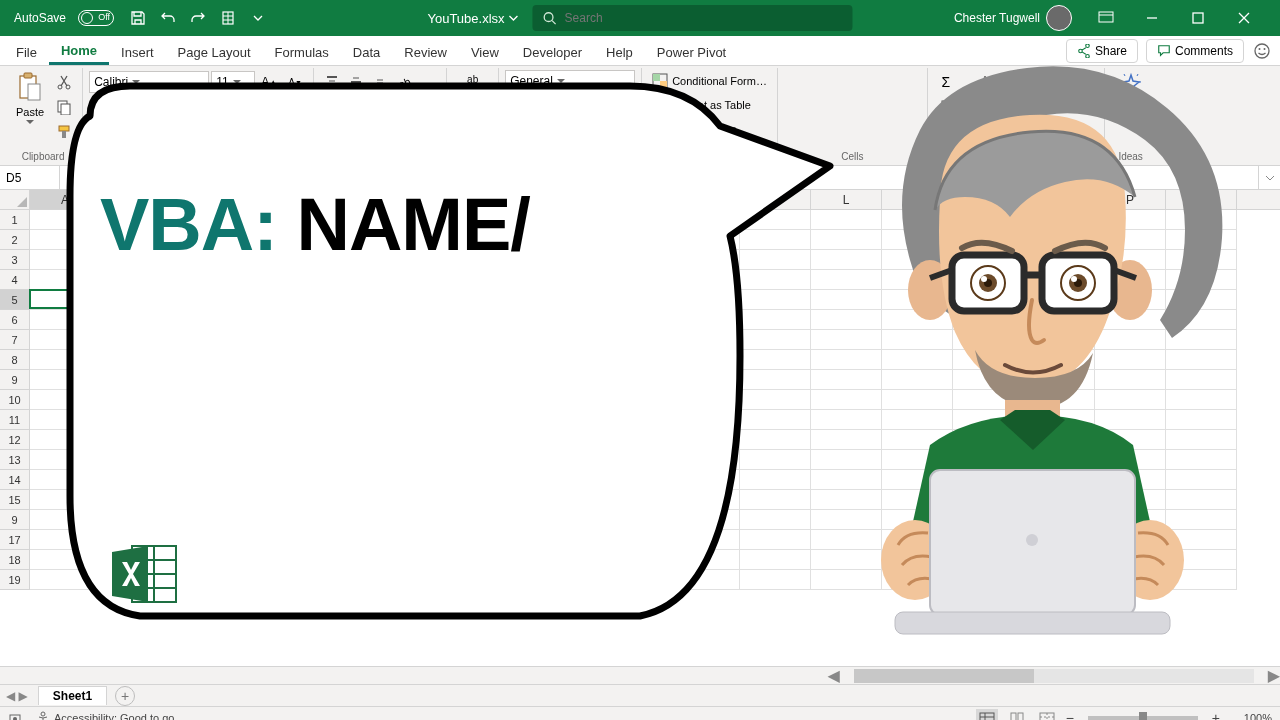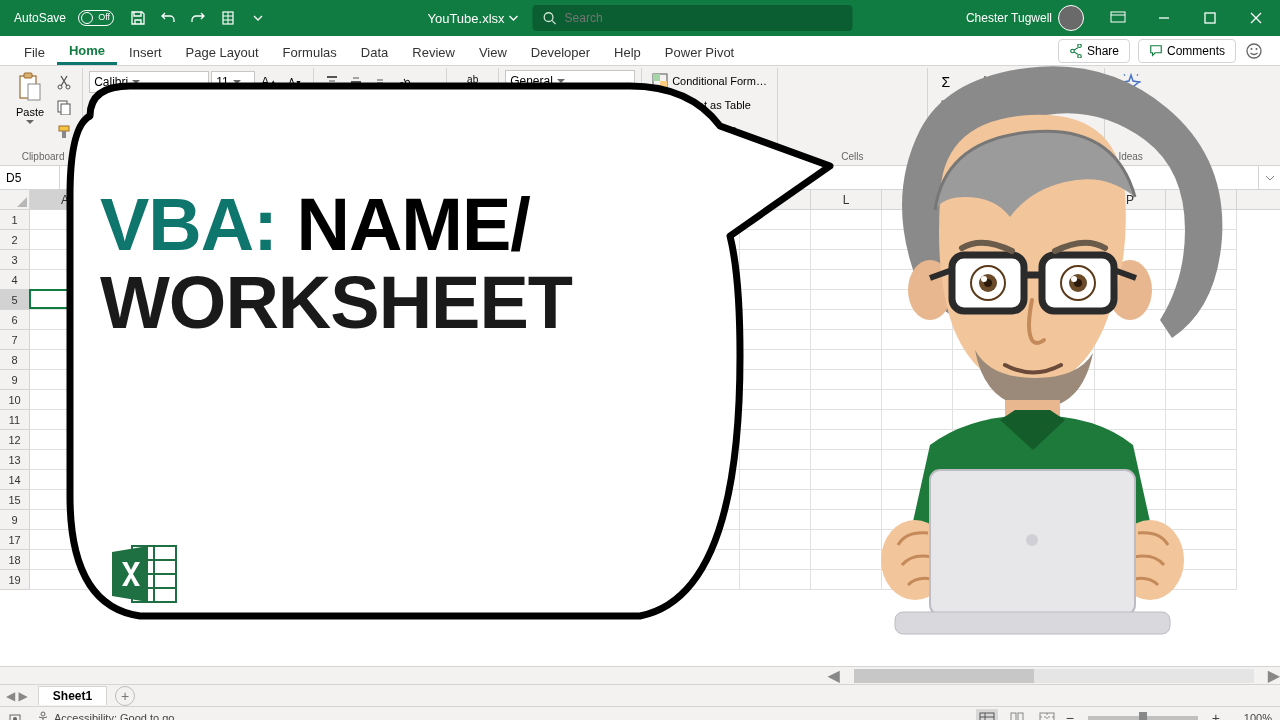--- a/index.html
+++ b/index.html
@@ -10,27 +10,27 @@
 .tb-left { display:flex; align-items:center; gap:2px; padding-left:6px; }
 .autosave { display:flex; align-items:center; gap:12px; padding:0 8px; }
 .autosave-toggle { width:36px; height:16px; border:1px solid #fff; border-radius:10px; position:relative; }
 .autosave-toggle::after { content:""; position:absolute; width:10px; height:10px; border-radius:50%; background:transparent; border:1px solid #fff; top:1px; left:2px; }
 .autosave-off { font-size:9px; margin-left:11px; }
 .qat-btn { width:28px; height:28px; display:flex; align-items:center; justify-content:center; cursor:pointer; border-radius:3px; }
 .tb-center { position:absolute; left:50%; transform:translateX(-50%); display:flex; align-items:center; gap:14px; }
 .doc-name { display:flex; align-items:center; gap:4px; font-size:13px; }
 .search-box { width:320px; height:26px; background:#0b5e31; border-radius:4px; display:flex; align-items:center; padding:0 10px; gap:8px; color:#d9ecdc; }
 .search-box input { background:transparent; border:none; outline:none; color:#fff; font-size:12px; flex:1; }
-.tb-right { margin-left:auto; display:flex; align-items:center; gap:2px; padding-right:2px; }
+.tb-right { margin-left:auto; display:flex; align-items:center; gap:2px; padding-right:14px; }
 .user { display:flex; align-items:center; gap:6px; font-size:12px; padding:0 10px; }
 .avatar { width:26px; height:26px; border-radius:50%; background:#6a6a6a; border:1px solid #fff; }
 .win-btn { width:44px; height:36px; display:flex; align-items:center; justify-content:center; cursor:pointer; }
 
 
-.tabs { height:30px; background:#fff; display:flex; align-items:flex-end; padding:0 12px; border-bottom:1px solid #d4d4d4; font-size:13px; }
+.tabs { height:30px; background:#fff; display:flex; align-items:flex-end; padding:0 4px; border-bottom:1px solid #d4d4d4; font-size:13px; }
 .tab { padding:6px 12px 5px; cursor:pointer; color:#333; }
 .tab.active { color:#107c41; font-weight:600; border-bottom:3px solid #0f766e; padding-bottom:4px; }
 .tab-spacer { flex:1; }
 .tab-action { display:flex; align-items:center; gap:4px; padding:2px 10px; margin:2px 4px; border:1px solid #d4d4d4; border-radius:4px; font-size:12px; cursor:pointer; height:24px; }
 .tab-action svg { flex-shrink:0; }
 
 
 .ribbon { height:100px; background:#f3f2f1; border-bottom:1px solid #d4d4d4; display:flex; padding:2px 4px 0; }
 .group { border-right:1px solid #d4d4d4; padding:2px 6px; display:flex; flex-direction:column; height:98px; }
 .group-body { flex:1; display:flex; align-items:flex-start; gap:2px; }
@@ -1032,21 +1032,20 @@
   <rect x="115" y="612" width="275" height="22" rx="8" fill="#d8d8dd" stroke="#bcbcc2"></rect>
 </svg>
 </div>
 
 <div class="overlay">
   <svg width="800" height="560" viewBox="0 0 800 560" style="position:absolute;top:0;left:0;">
     <path d="M50 40 Q50 10 90 10 L590 10 Q650 10 680 50 L790 90 L690 160 Q700 200 700 280 Q700 520 600 540 L100 540 Q30 530 30 420 L30 120 Q30 50 50 40 Z" fill="#fff" stroke="#000" stroke-width="7" stroke-linejoin="round"></path>
   </svg>
   <div class="bubble-text">
     <div class="bubble-line1"><span class="vba">VBA:</span><span> NAME/</span></div>
-    <div class="bubble-line3">WORKSHEET</div>
   </div>
   <div class="excel-logo">
     <svg width="70" height="64" viewBox="0 0 70 64">
       <rect x="22" y="4" width="44" height="56" fill="#fff" stroke="#1e6f42" stroke-width="2"></rect>
       <line x1="22" y1="18" x2="66" y2="18" stroke="#1e6f42" stroke-width="2"></line>
       <line x1="22" y1="32" x2="66" y2="32" stroke="#1e6f42" stroke-width="2"></line>
       <line x1="22" y1="46" x2="66" y2="46" stroke="#1e6f42" stroke-width="2"></line>
       <line x1="44" y1="4" x2="44" y2="60" stroke="#1e6f42" stroke-width="2"></line>
       <path d="M2 10L38 4v56L2 54z" fill="#1e6f42"></path>
       <path d="M12 20l7 12-7 12h5l4-8 4 8h5l-7-12 7-12h-5l-4 8-4-8z" fill="#fff"></path>

